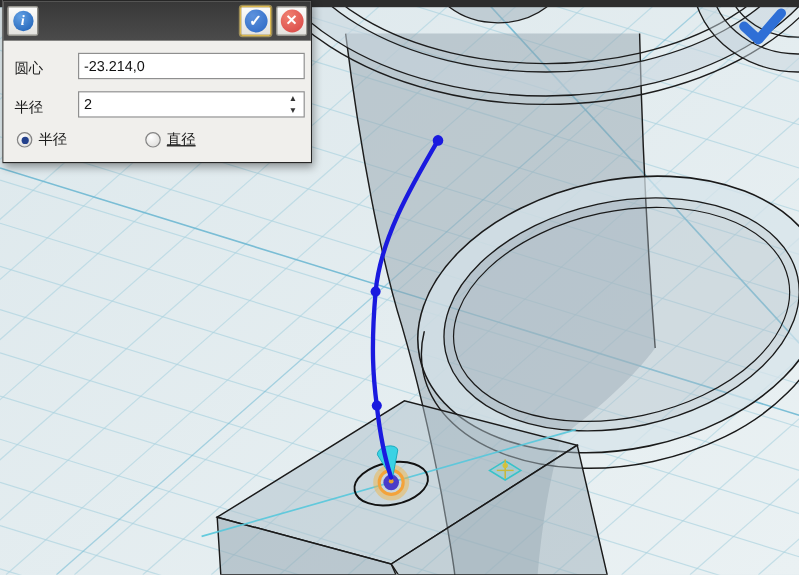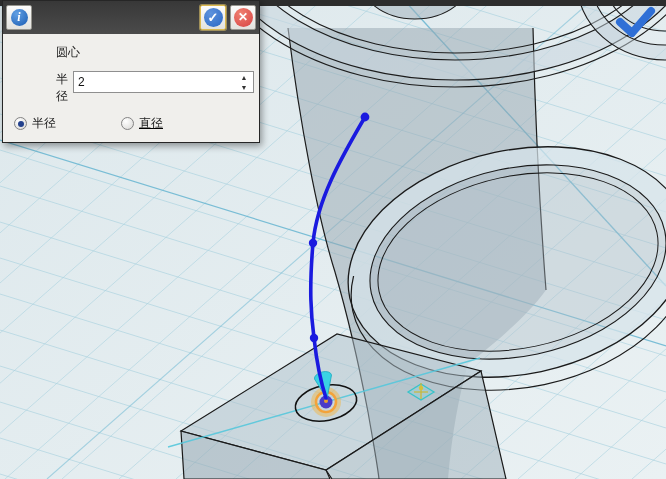--- a/index.html
+++ b/index.html
@@ -37,21 +37,21 @@
     font-weight:bold;font-family:"Liberation Sans",sans-serif;
   }
   .ic-info{width:17px;height:17px;line-height:17px;font-size:12px;
     font-family:"Liberation Serif",serif;font-style:italic;
     background:radial-gradient(circle at 35% 28%,#62a0e4,#1a5cb2);}
   .ic-check{width:19px;height:19px;line-height:19px;font-size:13px;
     background:radial-gradient(circle at 35% 28%,#5d92dd,#2b67c4);}
   .ic-close{width:19px;height:19px;line-height:19px;font-size:12px;
     background:radial-gradient(circle at 35% 28%,#f08070,#d74343);}
   .dlg-body{padding:10px 5px 10px 9px;background:#f0efec;}
-  .frow{display:flex;align-items:flex-start;margin-bottom:10px;margin-left:44px;}
+  .frow{display:flex;align-items:flex-end;margin-bottom:10px;}
   .frow .flabel{width:53px;font-size:12px;color:#1c1c1c;}
   .tinput{
     flex:1;height:20px;border:1px solid #8f8f8f;background:#fff;
     font-size:12px;color:#111;padding:0 4px;
     font-family:"Liberation Sans",sans-serif;
   }
   .spin-wrap{flex:1;position:relative;display:flex;}
   .spin-wrap .tinput{flex:1;padding-right:20px;}
   .spinner{position:absolute;right:2px;top:1px;bottom:1px;width:16px;
     display:flex;flex-direction:column;}
@@ -227,20 +227,21 @@
       <span class="icon-circle ic-check">✓</span>
     </button>
     <button class="hbtn">
       <span class="icon-circle ic-close">✕</span>
     </button>
   </div>
 
   <div class="dlg-body">
     <div class="frow">
       <span class="flabel">圆心</span>
+      <input class="tinput" type="text" value="-23.214,0" style="">
     </div>
 
     <div class="frow">
       <span class="flabel">半径</span>
       <span class="spin-wrap">
         <input class="tinput" type="text" value="2" style="">
         <span class="spinner">
           <button class="spin-btn">▲</button>
           <button class="spin-btn">▼</button>
         </span>

